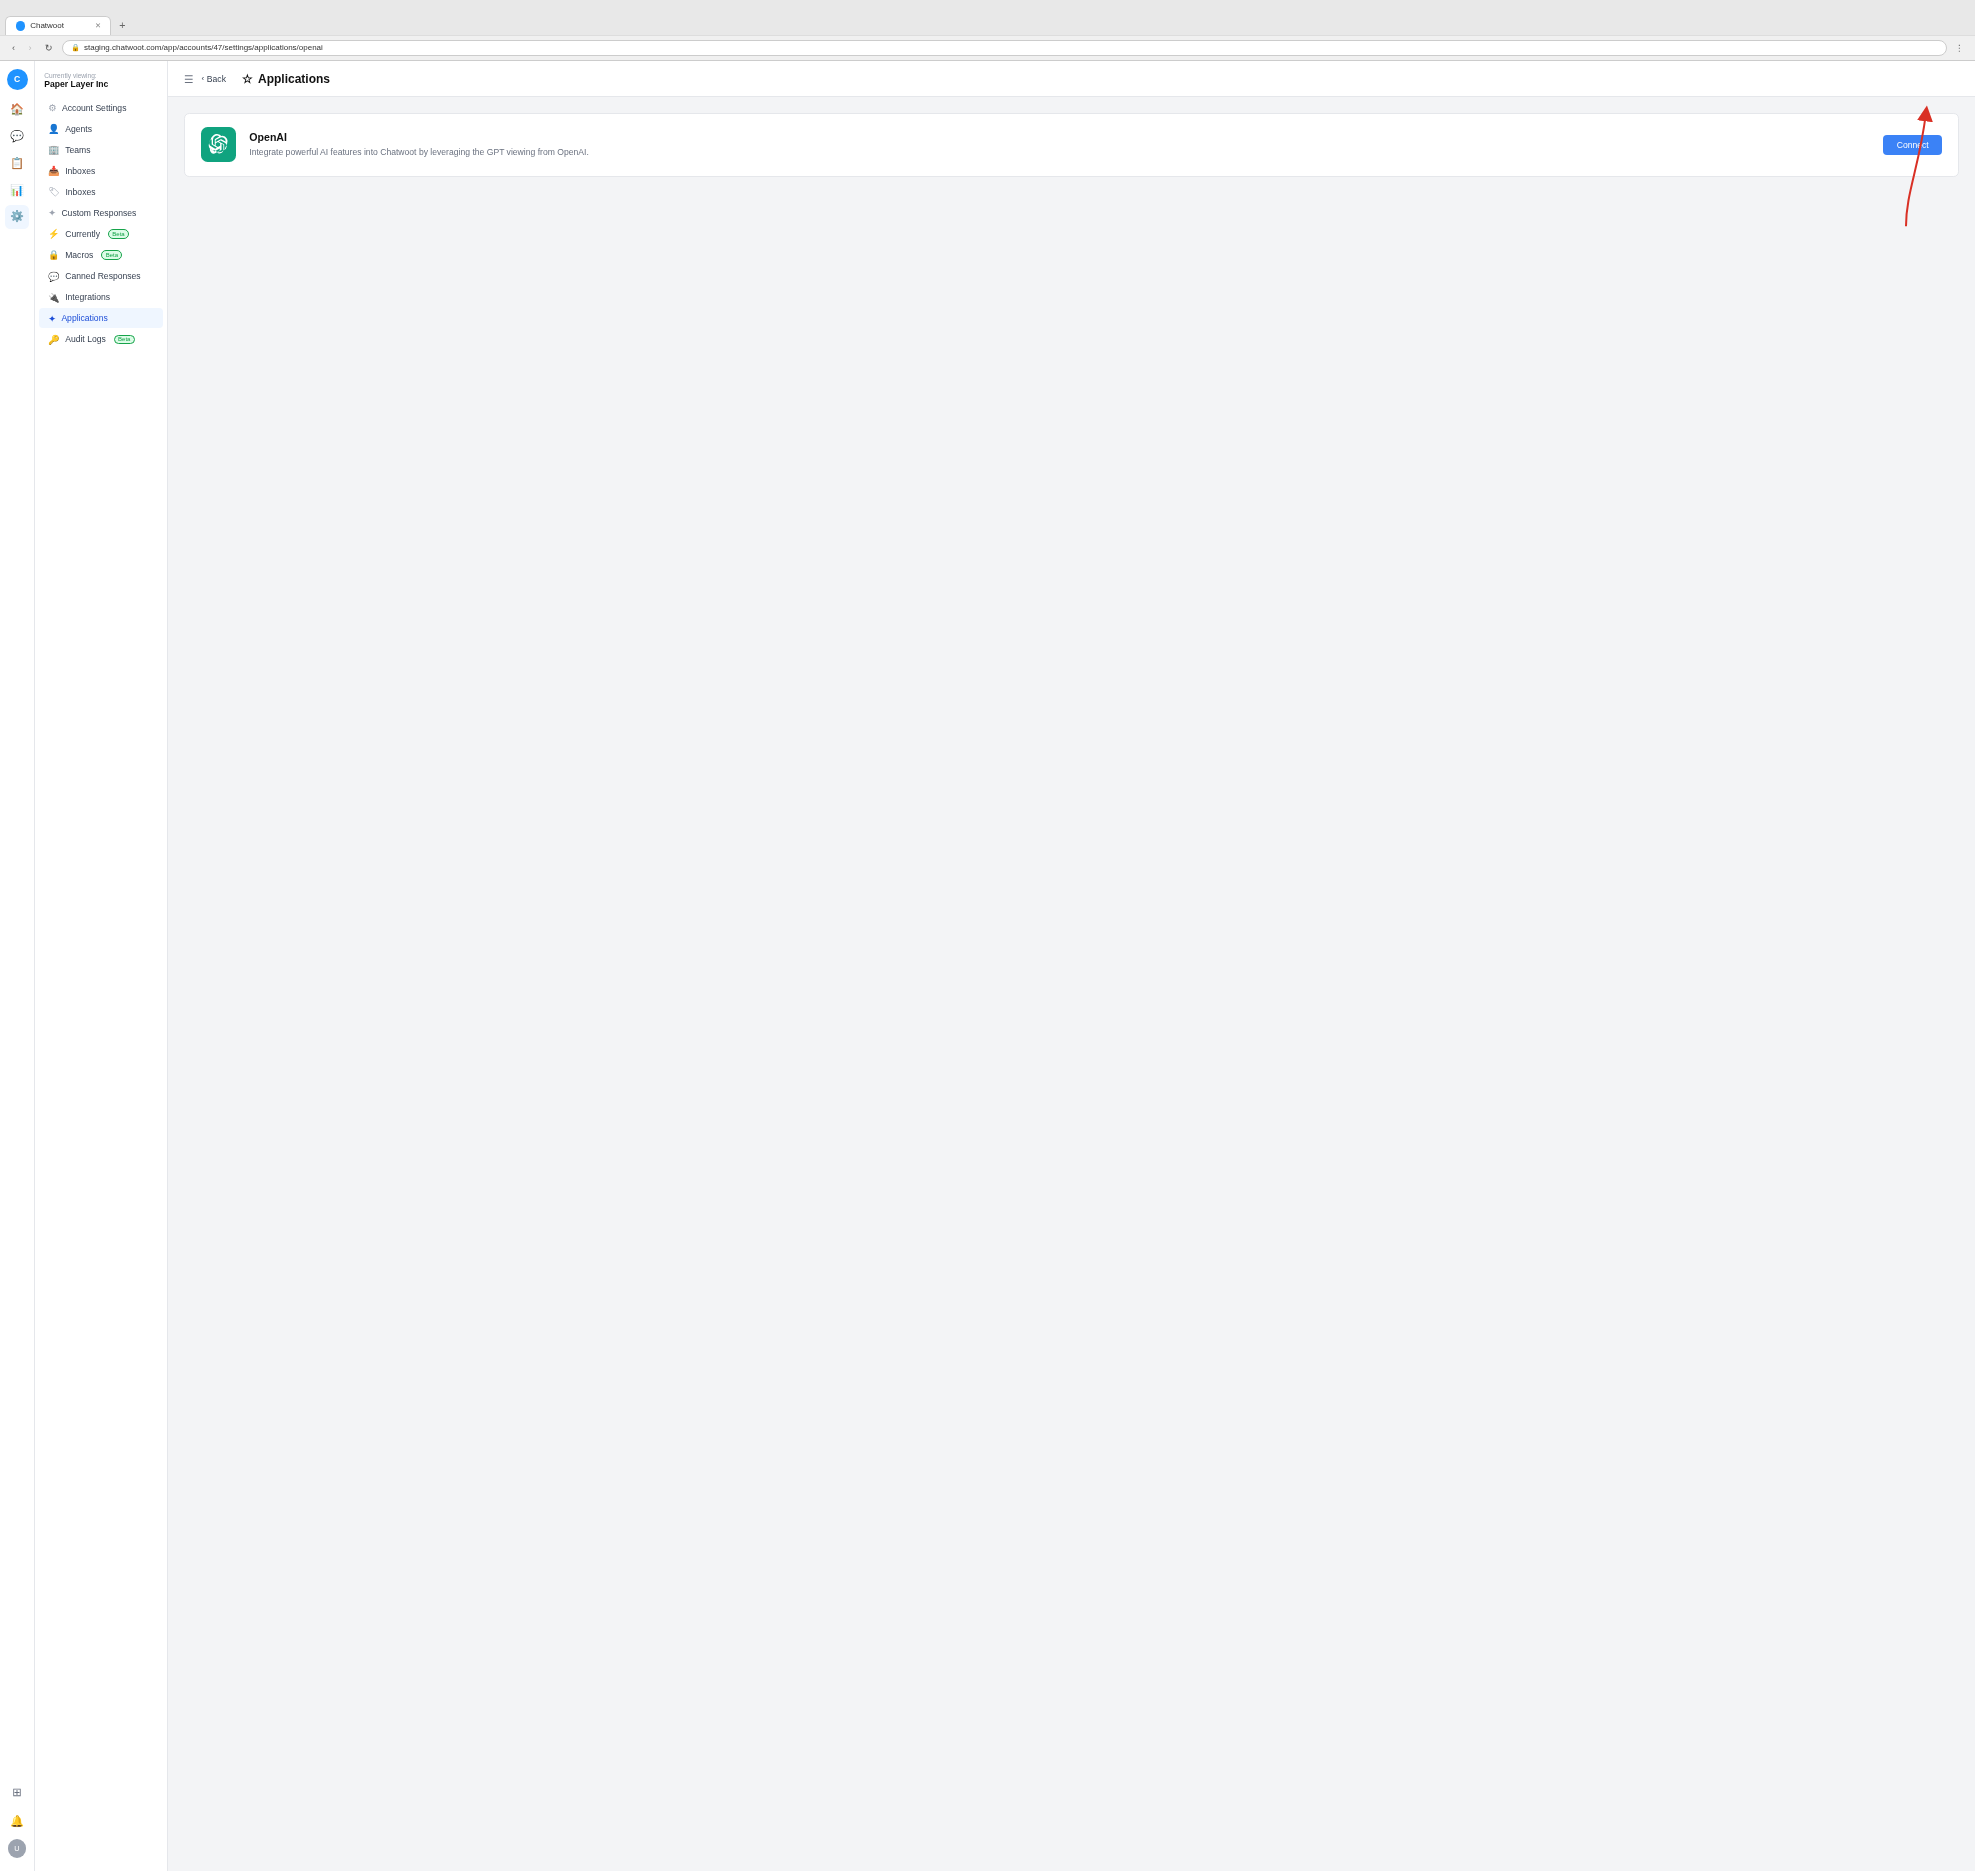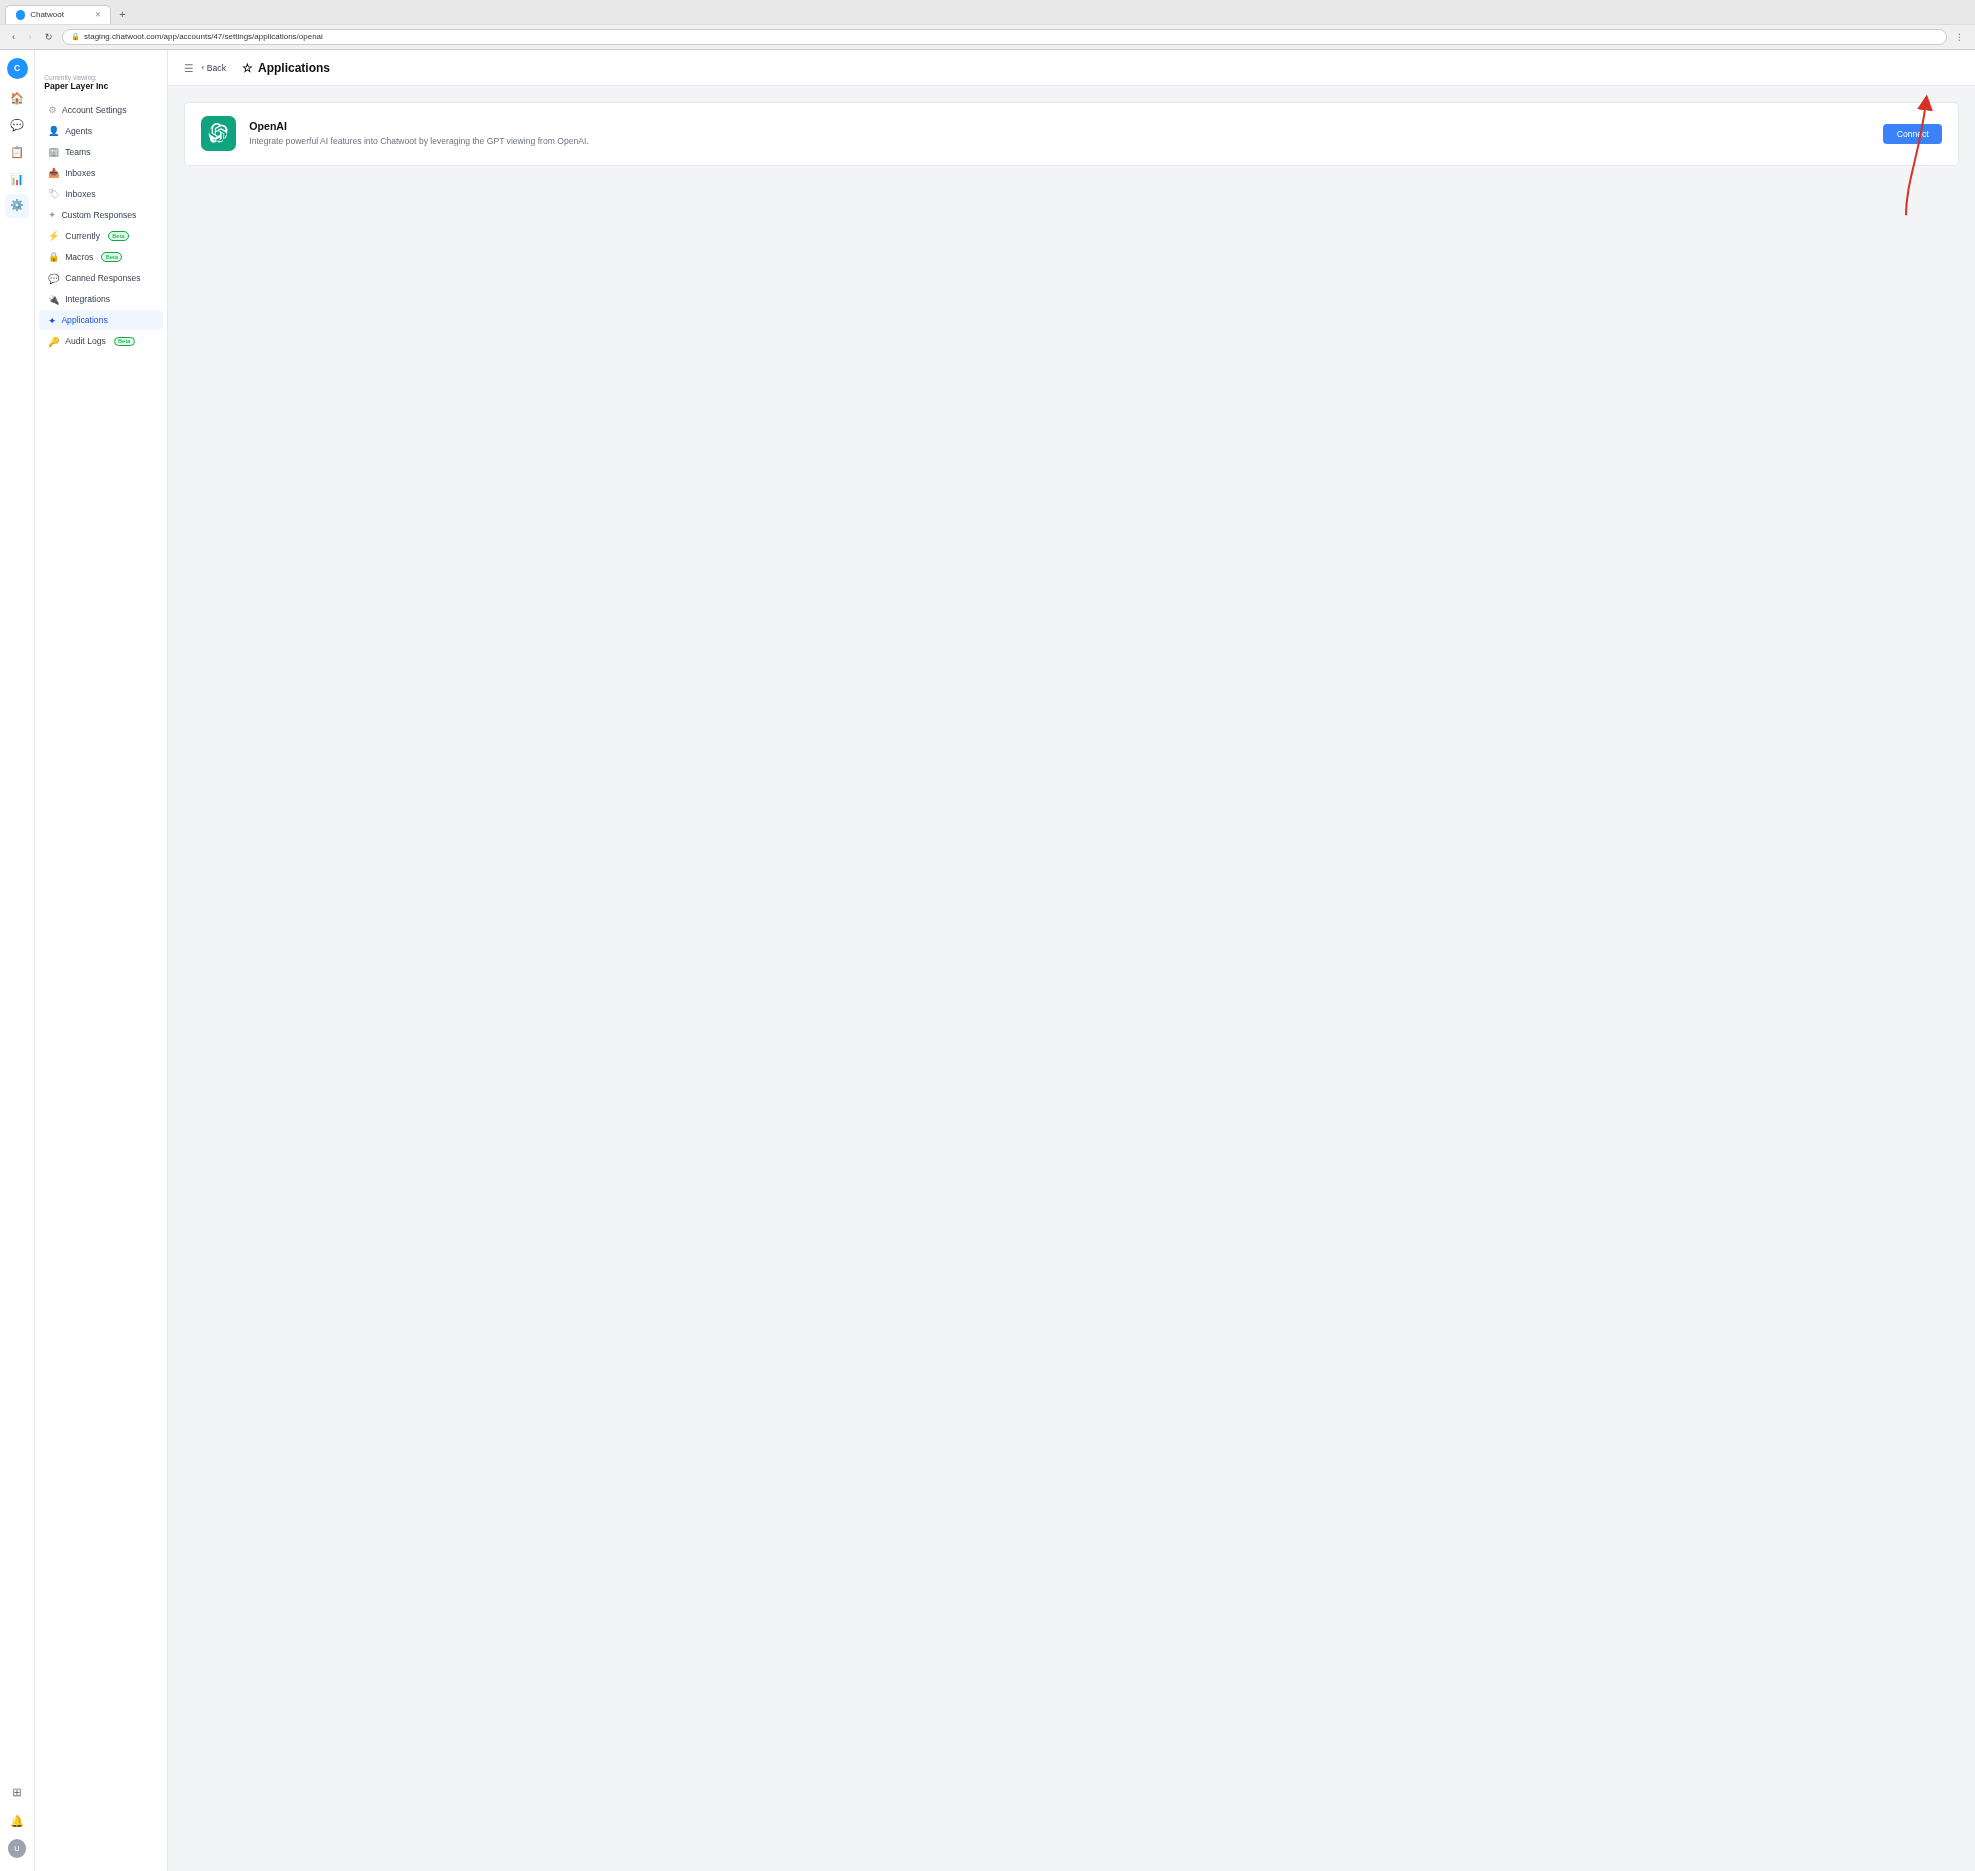--- a/index.html
+++ b/index.html
@@ -1,20 +1,20 @@
 <!DOCTYPE html>
 <html style="font-size:10.6px"><head>
   <meta charset="utf-8">
   <style>
     * { box-sizing: border-box; margin: 0; padding: 0; }
     body { font-family: -apple-system, BlinkMacSystemFont, 'Segoe UI', sans-serif; background: #f3f4f6; display: flex; flex-direction: column; height: 100vh; overflow: hidden; }
 
     
     .browser-chrome { background: #e8e8e8; border-bottom: 0.7px solid #ccc; flex-shrink: 0; }
-    .tab-bar { display: flex; align-items: center; padding: 5.3px 5.3px 0; gap: 2.7px; }
+    .tab-bar { display: flex; align-items: center; padding: 5.3px 5.3px 0; gap: 2.7px; margin-top: 11px; }
     .tab { display: flex; align-items: center; gap: 5.3px; background: #fff; border-radius: 5.3px 5.3px 0 0; padding: 4px 9.3px; font-size: 8px; color: #333; min-width: 106px; border: 0.7px solid #ccc; border-bottom: none; }
     .tab-favicon { width: 9.3px; height: 9.3px; background: #1f93ff; border-radius: 50%; flex-shrink: 0; }
     .tab-close { margin-left: auto; cursor: pointer; color: #888; font-size: 7.3px; }
     .tab-new { background: none; border: none; font-size: 10.6px; color: #666; cursor: pointer; padding: 2.7px 5.3px; }
     .nav-bar { display: flex; align-items: center; padding: 4px 8px; gap: 5.3px; background: #f0f0f0; border-top: 0.7px solid #ddd; }
     .nav-btn { background: none; border: none; cursor: pointer; color: #555; font-size: 9.3px; padding: 2.7px 4px; border-radius: 2.7px; }
     .nav-btn:disabled { color: #bbb; cursor: default; }
     .address-bar { flex: 1; display: flex; align-items: center; background: #fff; border: 0.7px solid #ccc; border-radius: 13.3px; padding: 2.7px 8px; gap: 4px; font-size: 8px; color: #333; }
     .lock-icon { color: #666; font-size: 7.3px; }
     .nav-icons { display: flex; gap: 2.7px; }
@@ -26,21 +26,21 @@
     
     .icon-rail { width: 35px; background: #fff; border-right: 0.7px solid #e5e7eb; display: flex; flex-direction: column; align-items: center; padding: 8px 0; gap: 2.7px; flex-shrink: 0; }
     .rail-avatar { width: 21px; height: 21px; background: #1f93ff; border-radius: 50%; display: flex; align-items: center; justify-content: center; color: #fff; font-size: 8.6px; font-weight: 600; margin-bottom: 5.3px; }
     .rail-icon { width: 24px; height: 24px; display: flex; align-items: center; justify-content: center; border-radius: 5.3px; cursor: pointer; color: #6b7280; font-size: 11.3px; }
     .rail-icon.settings-active { background: #eff6ff; color: #1f93ff; }
     .rail-spacer { flex: 1; }
     .rail-bottom { display: flex; flex-direction: column; align-items: center; gap: 5.3px; padding-bottom: 5.3px; }
     .rail-user-avatar { width: 18.6px; height: 18.6px; border-radius: 50%; background: #9ca3af; overflow: hidden; display: flex; align-items: center; justify-content: center; }
 
     
-    .sidebar { width: 133px; background: #fff; border-right: 0.7px solid #e5e7eb; overflow-y: auto; flex-shrink: 0; padding: 21px 0; }
+    .sidebar { width: 133px; background: #fff; border-right: 0.7px solid #e5e7eb; overflow-y: auto; flex-shrink: 0; padding: 8px 0; }
     .sidebar-header { padding: 2.7px 9.3px 8px; }
     .currently-viewing { font-size: 6.6px; color: #9ca3af; }
     .account-name { font-size: 8.6px; font-weight: 600; color: #111; }
     .sidebar-item { display: flex; align-items: center; gap: 5.3px; padding: 4.7px 9.3px; cursor: pointer; font-size: 8.6px; color: #374151; border-radius: 4px; margin: 0.7px 4px; }
     .sidebar-item.active { background: #eff6ff; color: #1d4ed8; }
     .sidebar-icon { font-size: 9.3px; color: #9ca3af; flex-shrink: 0; }
     .sidebar-item.active .sidebar-icon { color: #1d4ed8; }
     .badge { background: #dcfce7; color: #16a34a; font-size: 6px; padding: 0.7px 3.3px; border-radius: 6.6px; border: 0.7px solid #16a34a; margin-left: 2.7px; }
 
     

